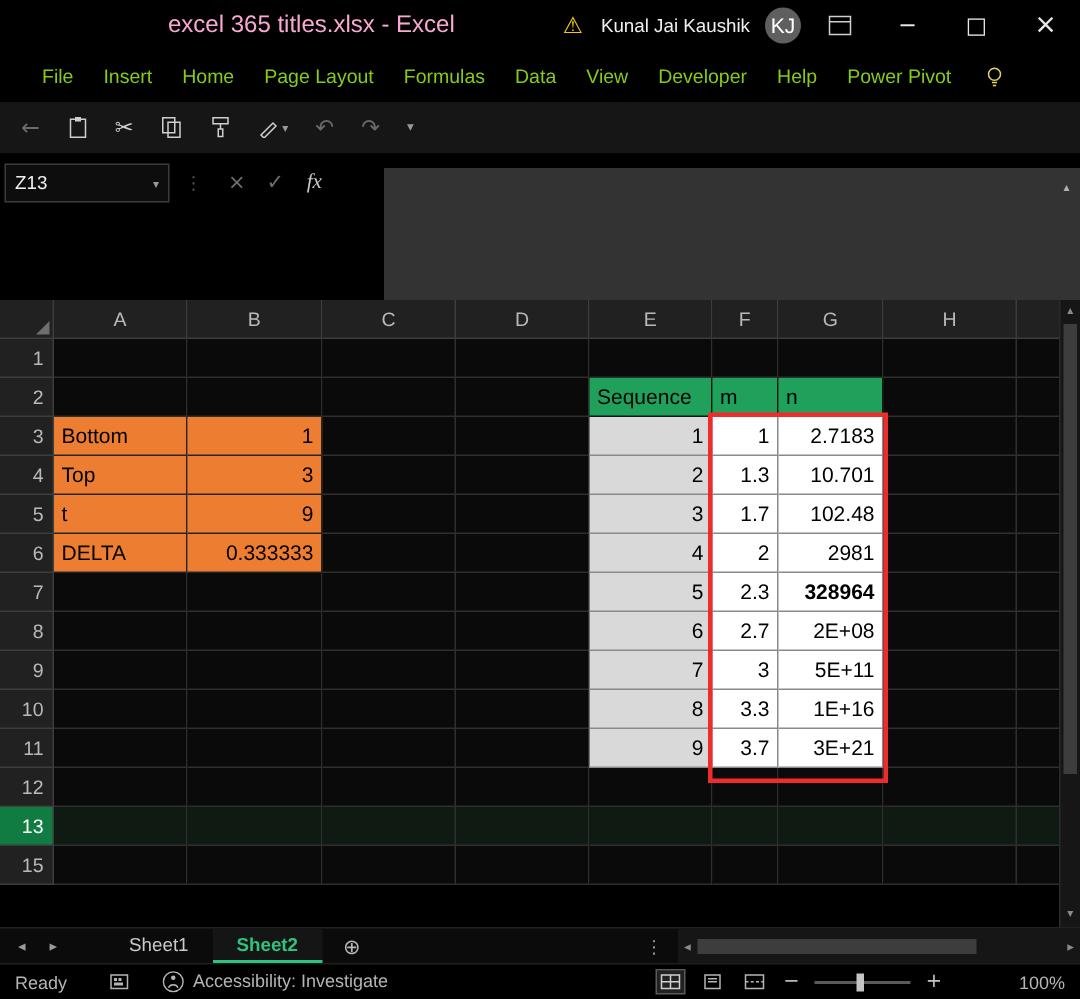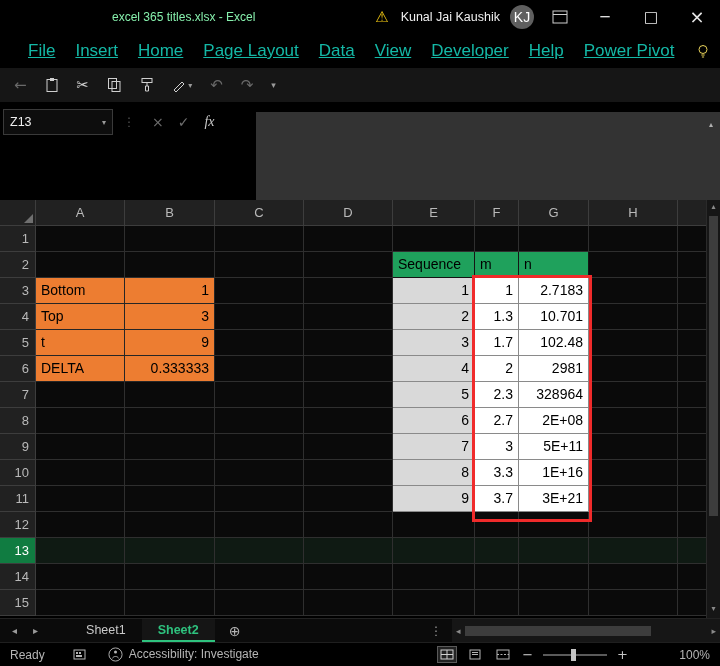--- a/index.html
+++ b/index.html
@@ -1,33 +1,33 @@
 <!DOCTYPE html>
 <html style="--orange: #ED7D31; --green: #1FA15C; --gray: #D9D9D9; --red: #F02B2B; --activegreen: #2EC27E; --rowgreen: #107C41; --warning: #F2C811;"><head>
 <meta charset="utf-8">
 <style>
   html,body{margin:0;padding:0;background:#000;}
   body{width:720px;height:666px;overflow:hidden;font-family:"Liberation Sans",sans-serif;-webkit-font-smoothing:antialiased;}
   .app{position:relative;width:720px;height:666px;background:#000;color:#fff;}
 
   
   .titlebar{position:absolute;top:0;left:0;width:720px;height:34px;background:#000;display:flex;align-items:center;}
-  .tb-title{margin-left:112px;font-size:12px;color:#86efac;}
+  .tb-title{margin-left:112px;font-size:16px;color:#f9a8d4;}
   .tb-right{position:absolute;right:0;top:0;height:34px;display:flex;align-items:center;}
   .warn{color:var(--warning);font-size:15px;margin-right:12px;}
   .tb-user{font-size:12.5px;color:#f0f0f0;margin-right:10px;}
   .avatar{width:24px;height:24px;border-radius:50%;background:#5f5f5f;color:#fff;font-size:14px;display:flex;align-items:center;justify-content:center;margin-right:18px;}
   .tb-ico{margin-right:14px;display:flex;align-items:center;}
   .winbtn{width:46px;height:34px;background:transparent;border:none;color:#e8e8e8;font-size:15px;line-height:34px;padding:0;cursor:default;font-family:"DejaVu Sans",sans-serif;}
   .winbtn.close{font-size:18px;}
 
   
   .menubar{position:absolute;top:34px;left:0;width:720px;height:34px;background:#000;display:flex;align-items:center;}
   .mtabs{display:flex;align-items:center;margin-left:18px;}
-  .mtab{padding:0 10px;font-size:17px;color:#14b8a6;line-height:34px;white-space:nowrap;text-decoration:underline;}
+  .mtab{padding:0 10px;font-size:13px;color:#84cc16;line-height:34px;white-space:nowrap;}
   .tellme{display:flex;align-items:center;gap:6px;margin-left:12px;font-size:12.5px;color:#f2f2f2;}
 
   
   .qat{position:absolute;top:68px;left:0;width:720px;height:34px;background:#161616;display:flex;align-items:center;gap:18px;padding-left:14px;box-sizing:border-box;}
   .qico{color:#cfcfcf;font-size:15px;display:flex;align-items:center;gap:2px;font-family:"DejaVu Sans",sans-serif;}
   .qico.dim{color:#6a6a6a;}
   .qico .car{font-size:8px;color:#9a9a9a;}
 
   
   .frow{position:absolute;top:102px;left:0;width:256px;height:40px;background:#000;display:flex;align-items:center;z-index:2;}
@@ -115,20 +115,21 @@
       <button class="winbtn close">×</button>
     </div>
   </header>
 
   <nav class="menubar">
     <div class="mtabs">
         <span class="mtab">File</span>
         <span class="mtab">Insert</span>
         <span class="mtab">Home</span>
         <span class="mtab">Page Layout</span>
+        <span class="mtab">Formulas</span>
         <span class="mtab">Data</span>
         <span class="mtab">View</span>
         <span class="mtab">Developer</span>
         <span class="mtab">Help</span>
         <span class="mtab">Power Pivot</span>
       </div>
     <div class="tellme">
       <span>
         <svg width="14" height="15" viewBox="0 0 14 15">
             <circle cx="7" cy="5.5" r="4" fill="none" stroke="#e8d25a"></circle>
@@ -276,21 +277,21 @@
           <div class="cell filler" style="width: 28px;"></div>
         </div>
         <div class="grow">
           <div class="rowhdr">7</div>
           <div class="cell" style="width: 89px;"></div>
           <div class="cell" style="width: 90px;"></div>
           <div class="cell" style="width: 89px;"></div>
           <div class="cell" style="width: 89px;"></div>
           <div class="cell c-gray ar" style="width: 82px;">5</div>
           <div class="cell c-white ar" style="width: 44px;">2.3</div>
-          <div class="cell c-white ar" style="width: 70px;">328964</div>
+          <div class="cell c-white ar" style="width: 70px; font-weight: bold;">328964</div>
           <div class="cell" style="width: 89px;"></div>
           <div class="cell filler" style="width: 28px;"></div>
         </div>
         <div class="grow">
           <div class="rowhdr">8</div>
           <div class="cell" style="width: 89px;"></div>
           <div class="cell" style="width: 90px;"></div>
           <div class="cell" style="width: 89px;"></div>
           <div class="cell" style="width: 89px;"></div>
           <div class="cell c-gray ar" style="width: 82px;">6</div>
@@ -353,32 +354,20 @@
           <div class="cell selrow" style="width: 90px;"></div>
           <div class="cell selrow" style="width: 89px;"></div>
           <div class="cell selrow" style="width: 89px;"></div>
           <div class="cell selrow" style="width: 82px;"></div>
           <div class="cell selrow" style="width: 44px;"></div>
           <div class="cell selrow" style="width: 70px;"></div>
           <div class="cell selrow" style="width: 89px;"></div>
           <div class="cell filler selrow" style="width: 28px;"></div>
         </div>
         <div class="grow">
-          <div class="rowhdr">14</div>
-          <div class="cell" style="width: 89px;"></div>
-          <div class="cell" style="width: 90px;"></div>
-          <div class="cell" style="width: 89px;"></div>
-          <div class="cell" style="width: 89px;"></div>
-          <div class="cell" style="width: 82px;"></div>
-          <div class="cell" style="width: 44px;"></div>
-          <div class="cell" style="width: 70px;"></div>
-          <div class="cell" style="width: 89px;"></div>
-          <div class="cell filler" style="width: 28px;"></div>
-        </div>
-        <div class="grow">
           <div class="rowhdr">15</div>
           <div class="cell" style="width: 89px;"></div>
           <div class="cell" style="width: 90px;"></div>
           <div class="cell" style="width: 89px;"></div>
           <div class="cell" style="width: 89px;"></div>
           <div class="cell" style="width: 82px;"></div>
           <div class="cell" style="width: 44px;"></div>
           <div class="cell" style="width: 70px;"></div>
           <div class="cell" style="width: 89px;"></div>
           <div class="cell filler" style="width: 28px;"></div>

